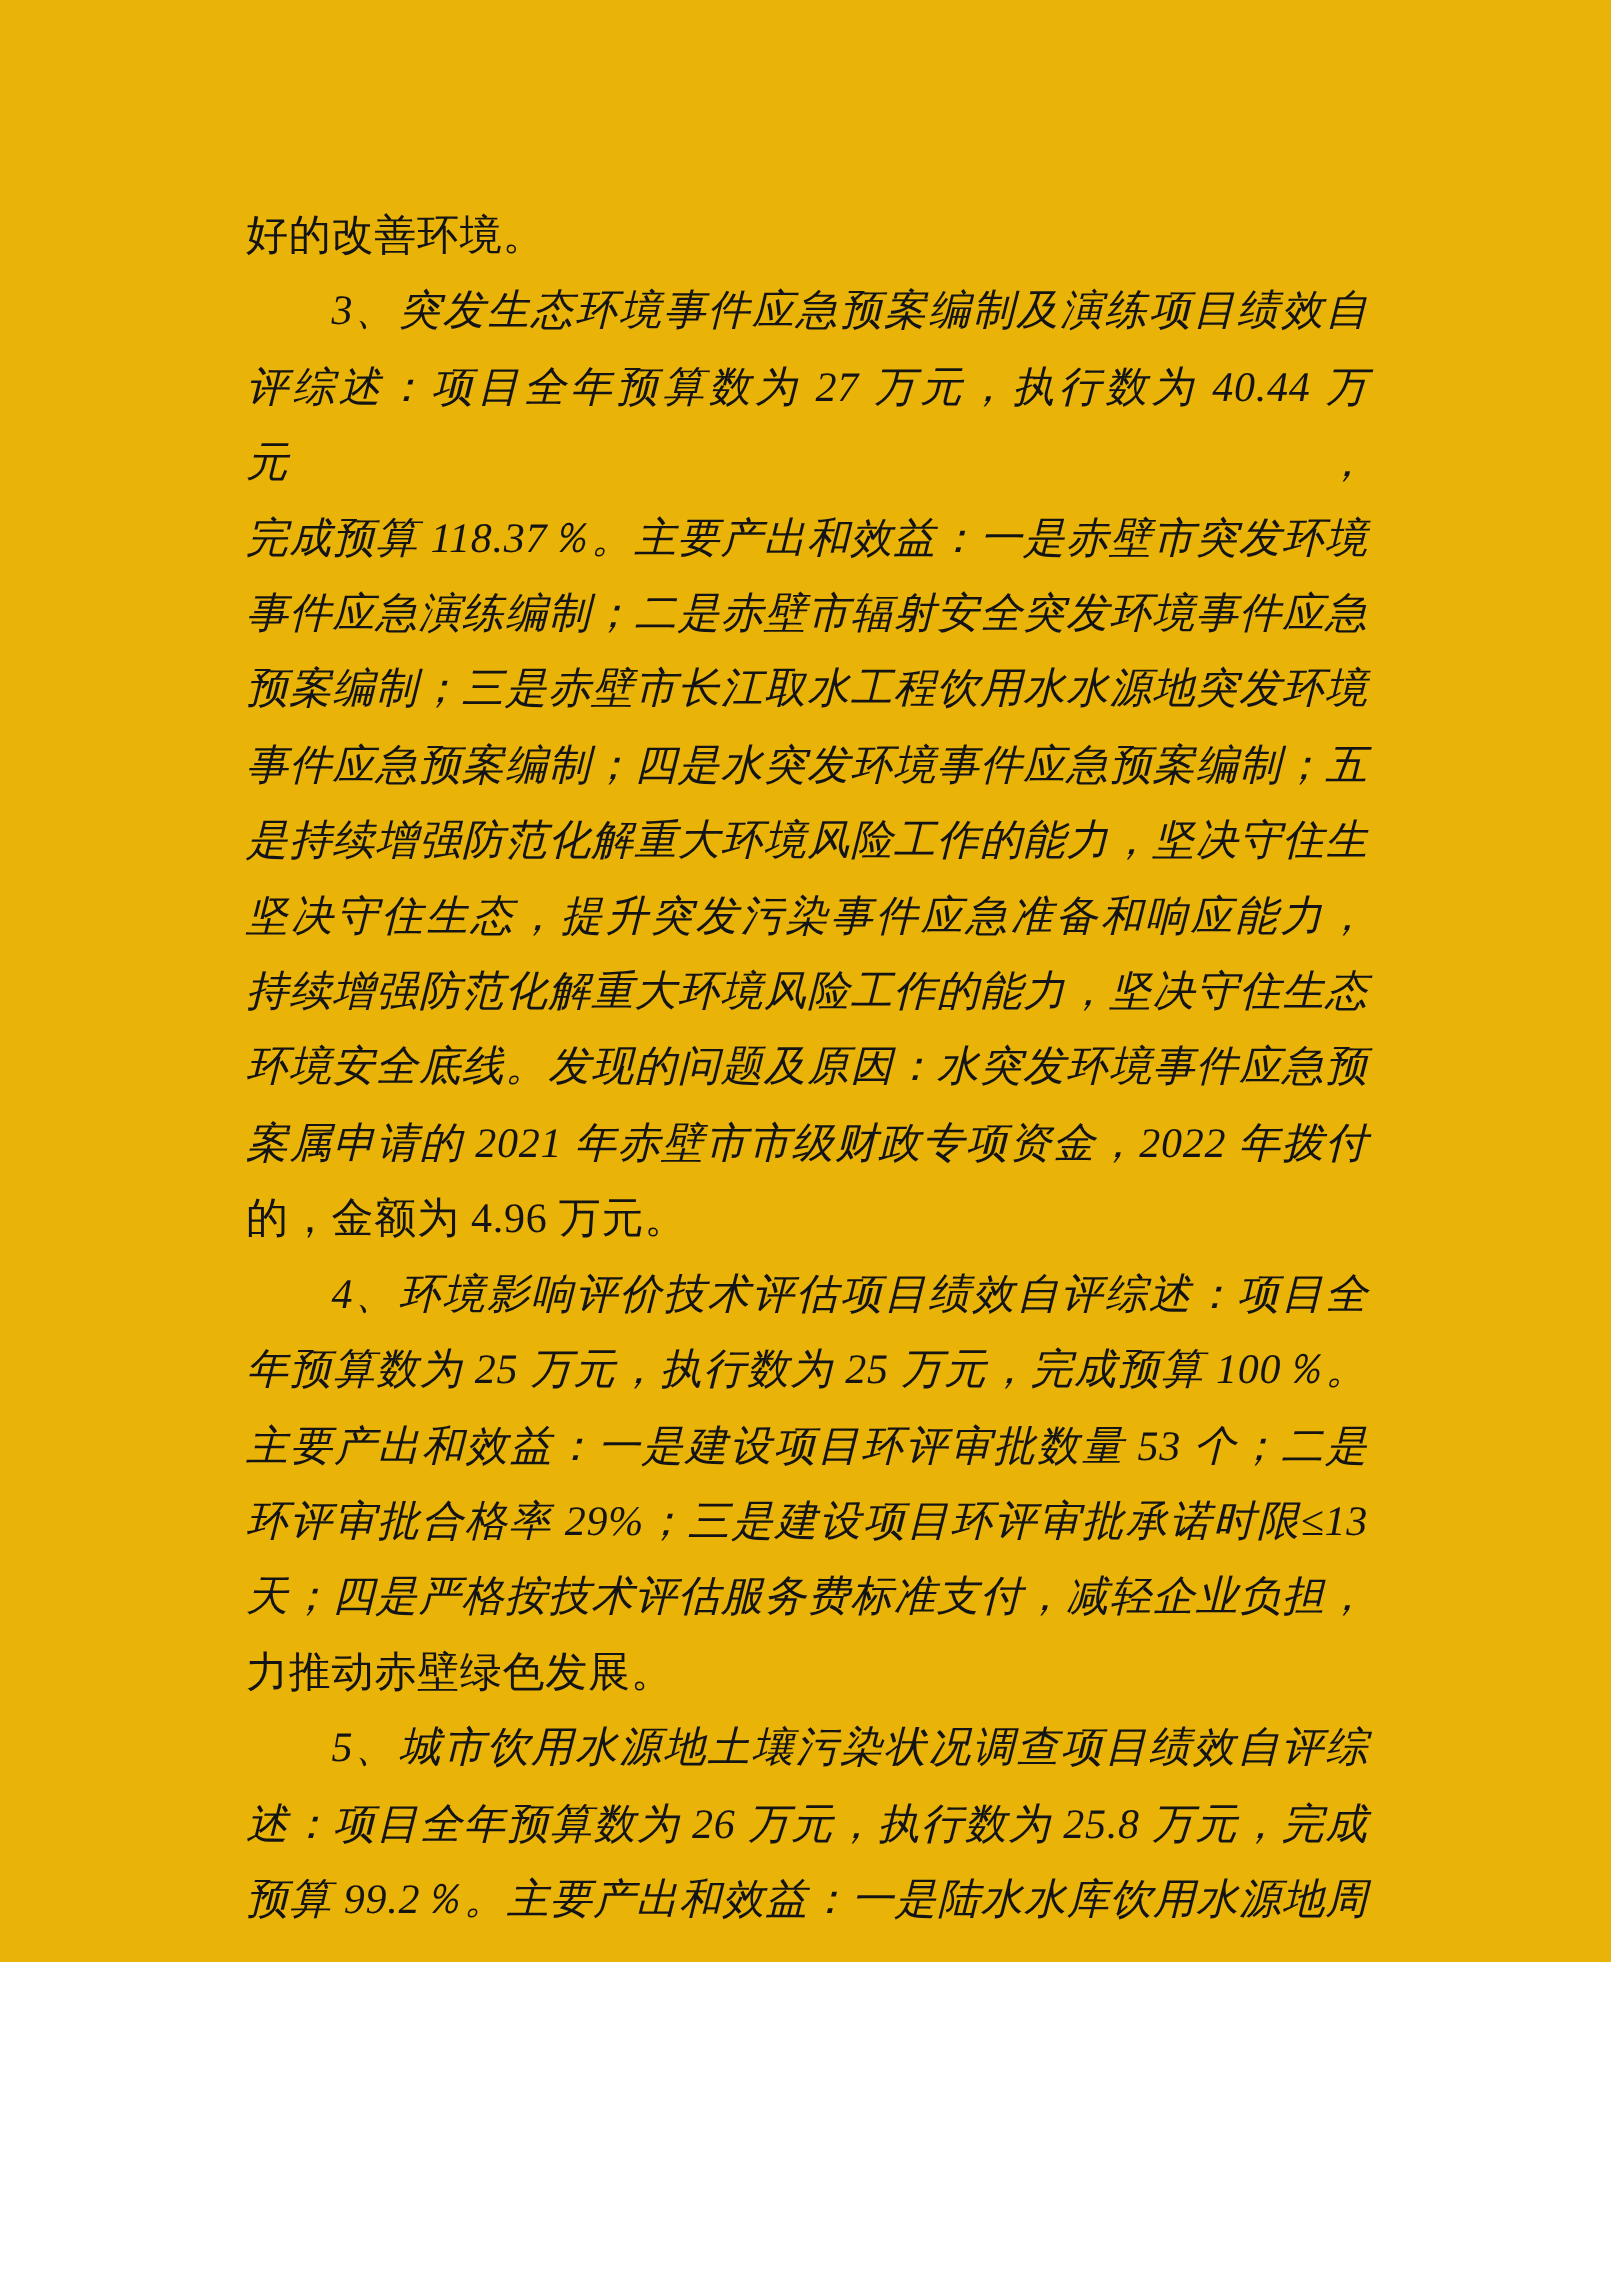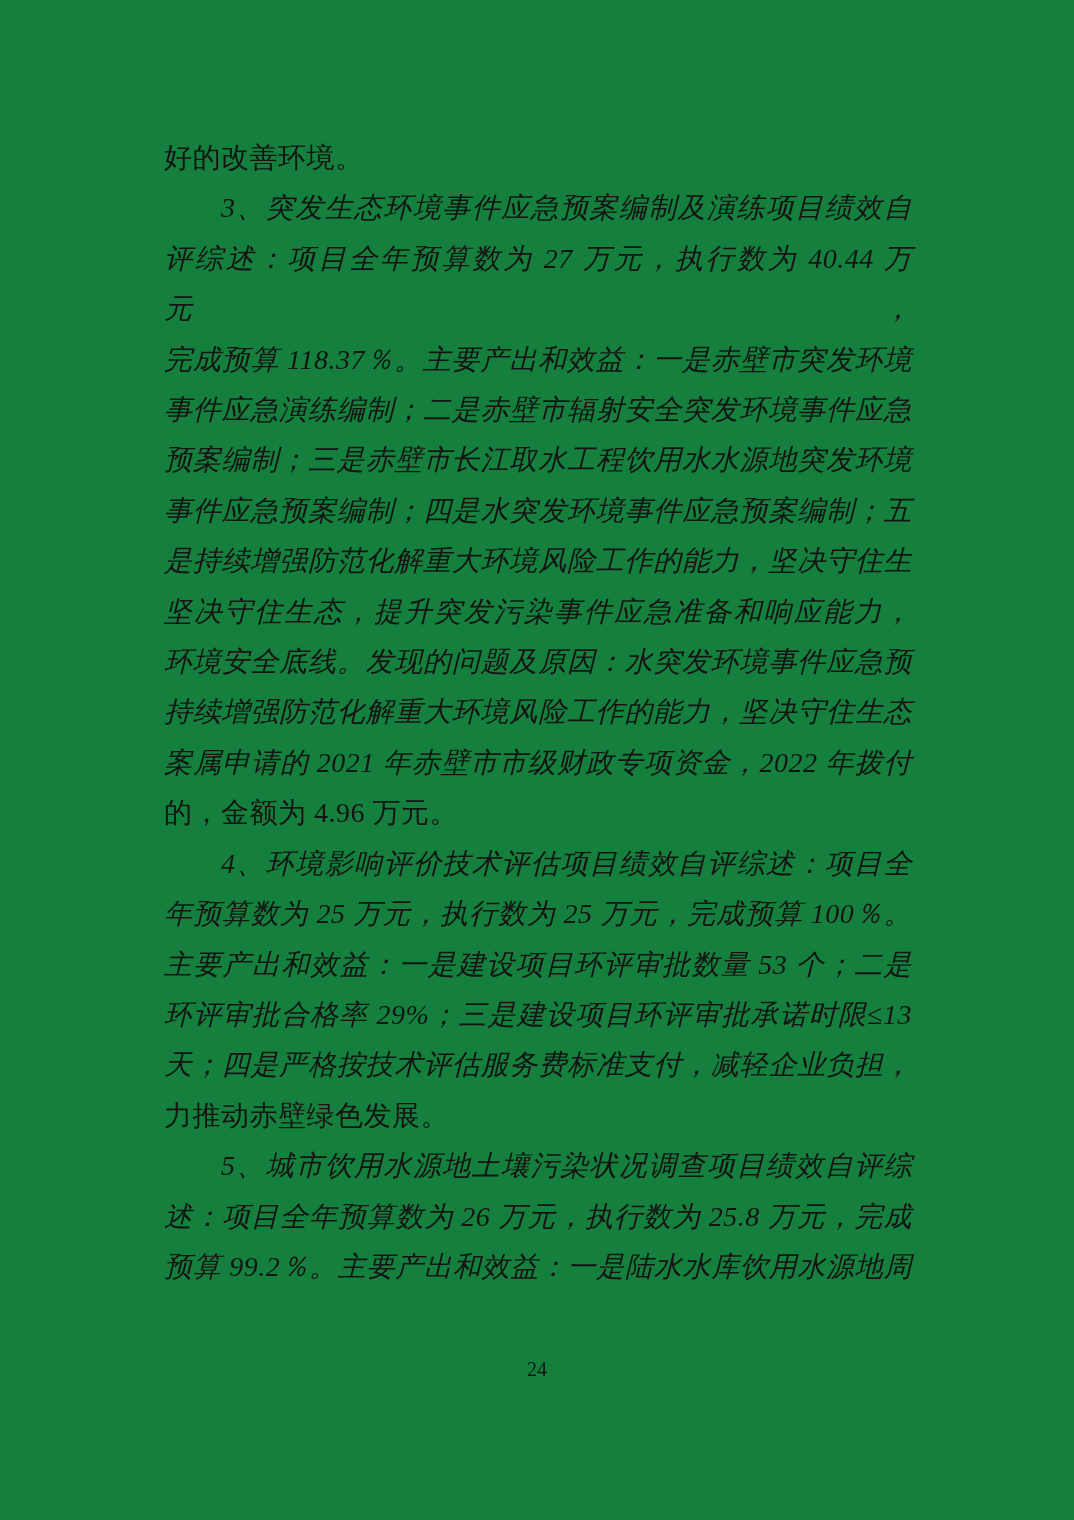--- a/index.html
+++ b/index.html
@@ -3,22 +3,22 @@
 <meta charset="utf-8">
 <style>
   html, body {
     margin: 0;
     padding: 0;
     background: #ffffff;
   }
   .page {
     position: relative;
     width: 1074px;
-    height: 1520px;
-    background: #15803d;
+    height: 1308px;
+    background: #eab308;
     overflow: hidden;
     font-family: "Liberation Serif", "DejaVu Serif", serif;
     color: #141414;
   }
   .text-block {
     position: absolute;
     left: 164px;
     top: 133px;
     width: 748px;
     font-size: 28px;
@@ -56,22 +56,22 @@
   <div class="text-block" id="text-block">
       <div class="text-line">好的改善环境。</div>
       <div class="text-line fill indent">3、突发生态环境事件应急预案编制及演练项目绩效自</div>
       <div class="text-line fill">评综述：项目全年预算数为 27 万元，执行数为 40.44 万元，</div>
       <div class="text-line fill">完成预算 118.37％。主要产出和效益：一是赤壁市突发环境</div>
       <div class="text-line fill">事件应急演练编制；二是赤壁市辐射安全突发环境事件应急</div>
       <div class="text-line fill">预案编制；三是赤壁市长江取水工程饮用水水源地突发环境</div>
       <div class="text-line fill">事件应急预案编制；四是水突发环境事件应急预案编制；五</div>
       <div class="text-line fill">是持续增强防范化解重大环境风险工作的能力，坚决守住生</div>
       <div class="text-line fill">坚决守住生态，提升突发污染事件应急准备和响应能力，</div>
+      <div class="text-line fill">持续增强防范化解重大环境风险工作的能力，坚决守住生态</div>
       <div class="text-line fill">环境安全底线。发现的问题及原因：水突发环境事件应急预</div>
-      <div class="text-line fill">持续增强防范化解重大环境风险工作的能力，坚决守住生态</div>
       <div class="text-line fill">案属申请的 2021 年赤壁市市级财政专项资金，2022 年拨付</div>
       <div class="text-line">的，金额为 4.96 万元。</div>
       <div class="text-line fill indent">4、环境影响评价技术评估项目绩效自评综述：项目全</div>
       <div class="text-line fill">年预算数为 25 万元，执行数为 25 万元，完成预算 100％。</div>
       <div class="text-line fill">主要产出和效益：一是建设项目环评审批数量 53 个；二是</div>
       <div class="text-line fill">环评审批合格率 29%；三是建设项目环评审批承诺时限≤13</div>
       <div class="text-line fill">天；四是严格按技术评估服务费标准支付，减轻企业负担，</div>
       <div class="text-line">力推动赤壁绿色发展。</div>
       <div class="text-line fill indent">5、城市饮用水源地土壤污染状况调查项目绩效自评综</div>
       <div class="text-line fill">述：项目全年预算数为 26 万元，执行数为 25.8 万元，完成</div>

